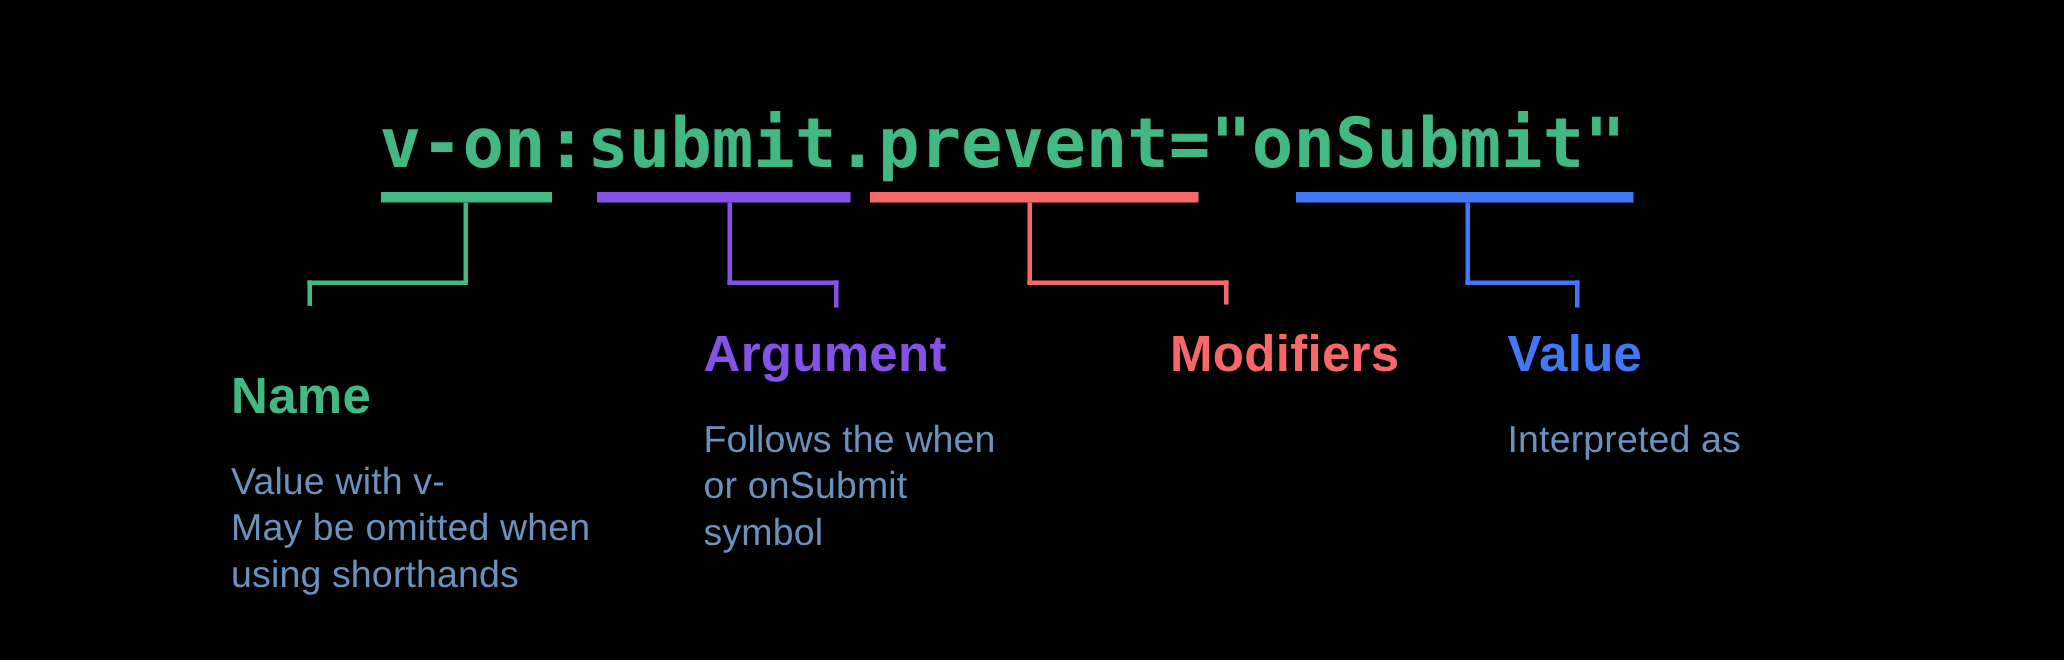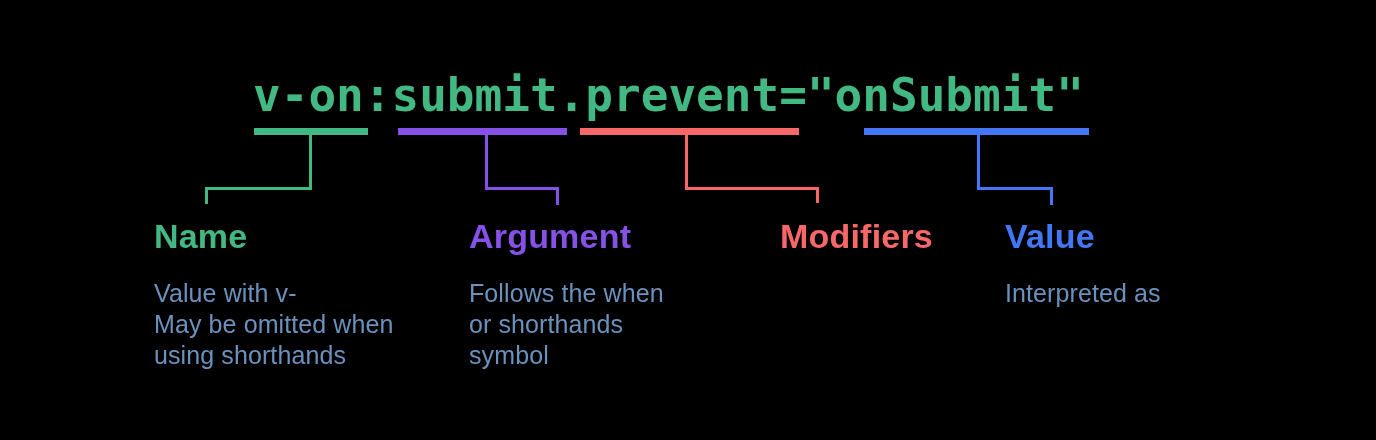--- a/index.html
+++ b/index.html
@@ -59,21 +59,21 @@
   .c-argument-v  { left: 485px;  top: 135px; width: 3px;   height: 55px; }
   .c-argument-h  { left: 485px;  top: 187px; width: 74px;  height: 3px; }
   .c-argument-s  { left: 556px;  top: 187px; width: 3px;   height: 18px; }
   .c-modifiers-v { left: 685px;  top: 135px; width: 3px;   height: 55px; }
   .c-modifiers-h { left: 685px;  top: 187px; width: 134px; height: 3px; }
   .c-modifiers-s { left: 816px;  top: 187px; width: 3px;   height: 16px; }
   .c-value-v     { left: 977px;  top: 135px; width: 3px;   height: 55px; }
   .c-value-h     { left: 977px;  top: 187px; width: 76px;  height: 3px; }
   .c-value-s     { left: 1050px; top: 187px; width: 3px;   height: 18px; }
   
-  .x-name      { left: 154px; }
+  .x-name      { left: 154px; margin-top: 28px; }
   .x-argument  { left: 469px; }
   .x-modifiers { left: 780px; }
   .x-value     { left: 1005px; }
 </style>
 </head>
 <body>
 
 <div class="canvas">
 
   <div class="code-line">v-on:submit.prevent="onSubmit"</div>
@@ -105,21 +105,21 @@
   <div class="part-label col-value x-value">Value</div>
 
   <div class="part-desc x-name">
     <div>Value with v-</div>
     <div>May be omitted when</div>
     <div>using shorthands</div>
   </div>
 
   <div class="part-desc x-argument">
     <div>Follows the when</div>
-    <div>or shorthands</div>
+    <div>or onSubmit</div>
     <div>symbol</div>
   </div>
 
 
   <div class="part-desc x-value">
     <div>Interpreted as</div>
   </div>
 
 </div>
 

